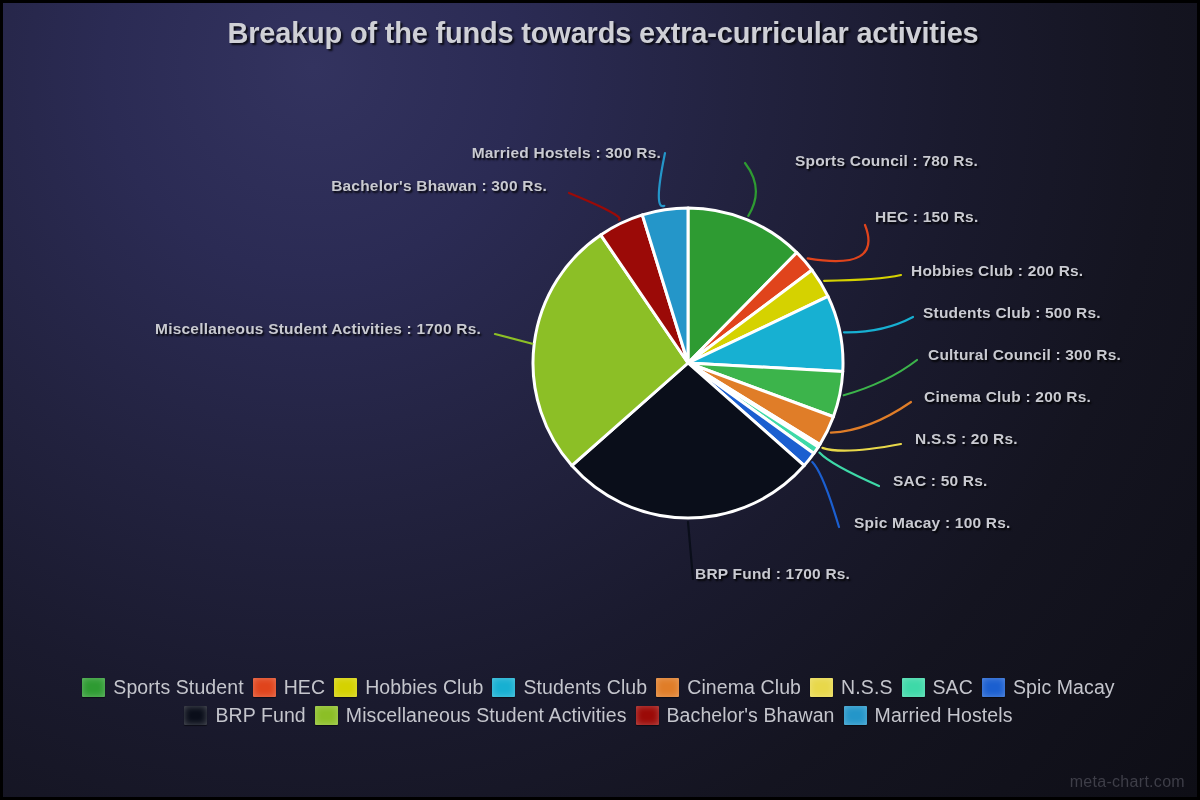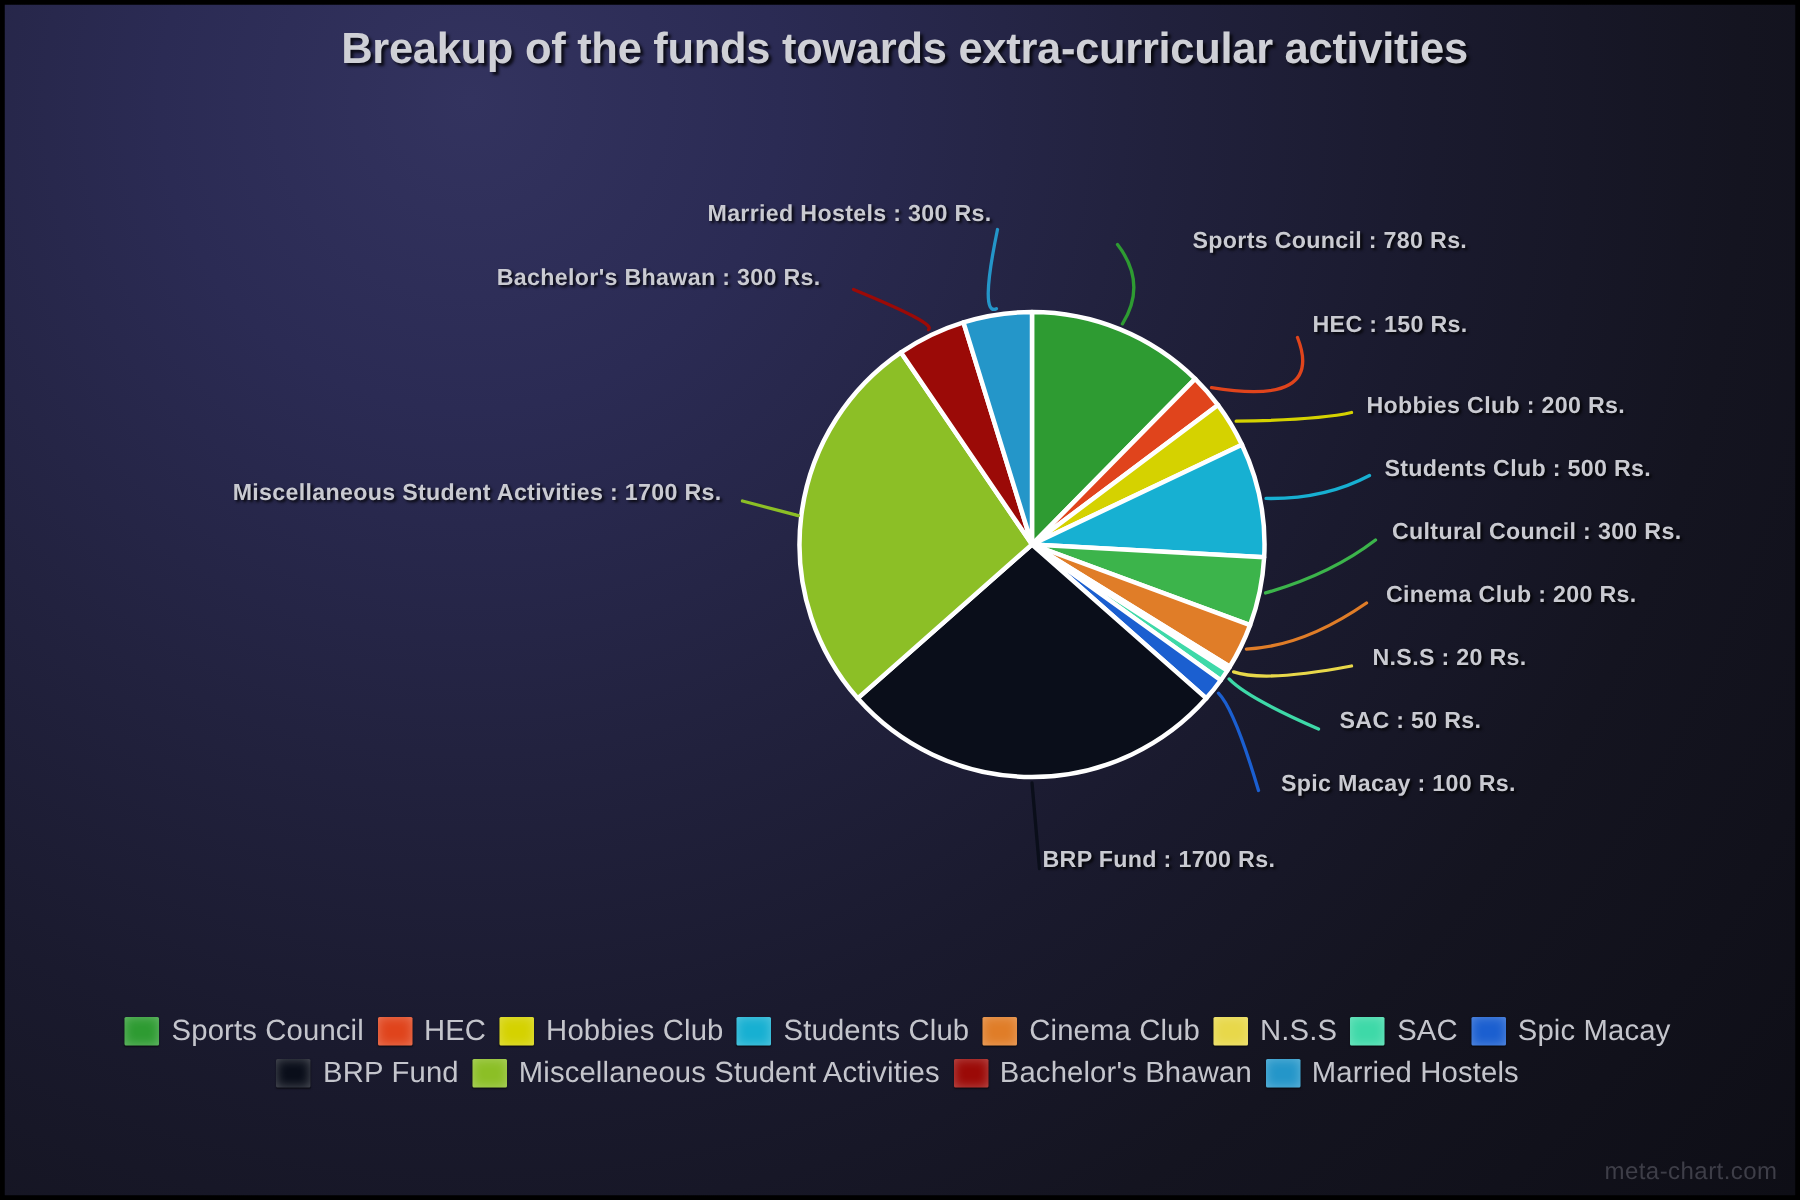--- a/index.html
+++ b/index.html
@@ -97,27 +97,27 @@
       <div class="callout-label" style="top: 259px; left: 908px;">Hobbies Club : 200 Rs.</div>
       <div class="callout-label" style="top: 301px; left: 920px;">Students Club : 500 Rs.</div>
       <div class="callout-label" style="top: 343px; left: 925px;">Cultural Council : 300 Rs.</div>
       <div class="callout-label" style="top: 385px; left: 921px;">Cinema Club : 200 Rs.</div>
       <div class="callout-label" style="top: 427px; left: 912px;">N.S.S : 20 Rs.</div>
       <div class="callout-label" style="top: 469px; left: 890px;">SAC : 50 Rs.</div>
       <div class="callout-label" style="top: 511px; left: 851px;">Spic Macay : 100 Rs.</div>
       <div class="callout-label" style="top: 562px; left: 692px;">BRP Fund : 1700 Rs.</div>
       <div class="callout-label" style="top: 317px; left: 0px; width: 478px; text-align: right;">Miscellaneous Student Activities : 1700 Rs.</div>
       <div class="callout-label" style="top: 174px; left: 0px; width: 544px; text-align: right;">Bachelor's Bhawan : 300 Rs.</div>
-      <div class="callout-label" style="top: 131px; left: 0px; width: 658px; text-align: right;">Married Hostels : 300 Rs.</div>
+      <div class="callout-label" style="top: 141px; left: 0px; width: 658px; text-align: right;">Married Hostels : 300 Rs.</div>
     </div>
 
   <div id="legend">
       <div class="legend-item">
         <span class="legend-swatch" style="background: rgb(46, 155, 50);"></span>
-        <span class="legend-text">Sports Council</span>
+        <span class="legend-text">Sports Student</span>
       </div>
       <div class="legend-item">
         <span class="legend-swatch" style="background: rgb(224, 68, 28);"></span>
         <span class="legend-text">HEC</span>
       </div>
       <div class="legend-item">
         <span class="legend-swatch" style="background: rgb(213, 210, 0);"></span>
         <span class="legend-text">Hobbies Club</span>
       </div>
       <div class="legend-item">

